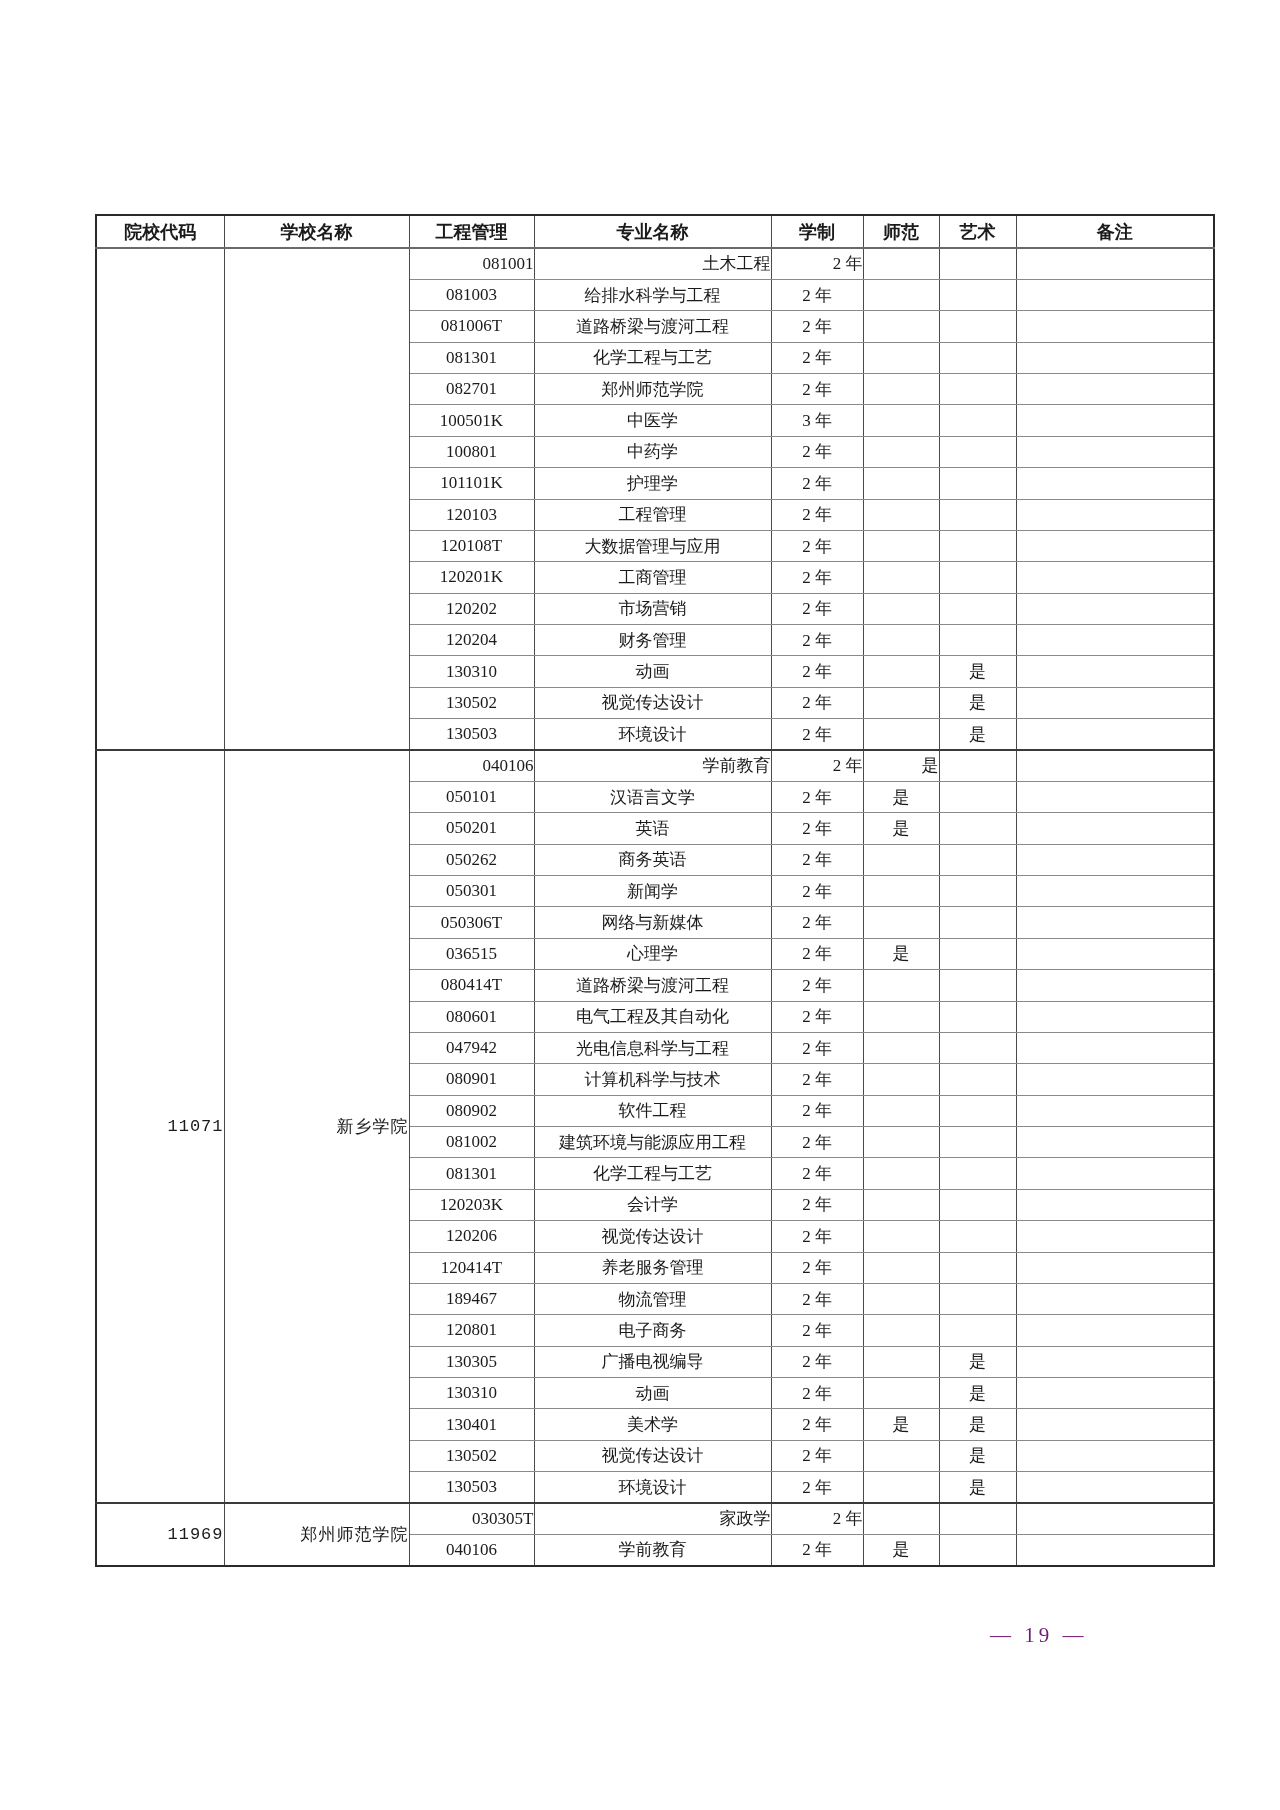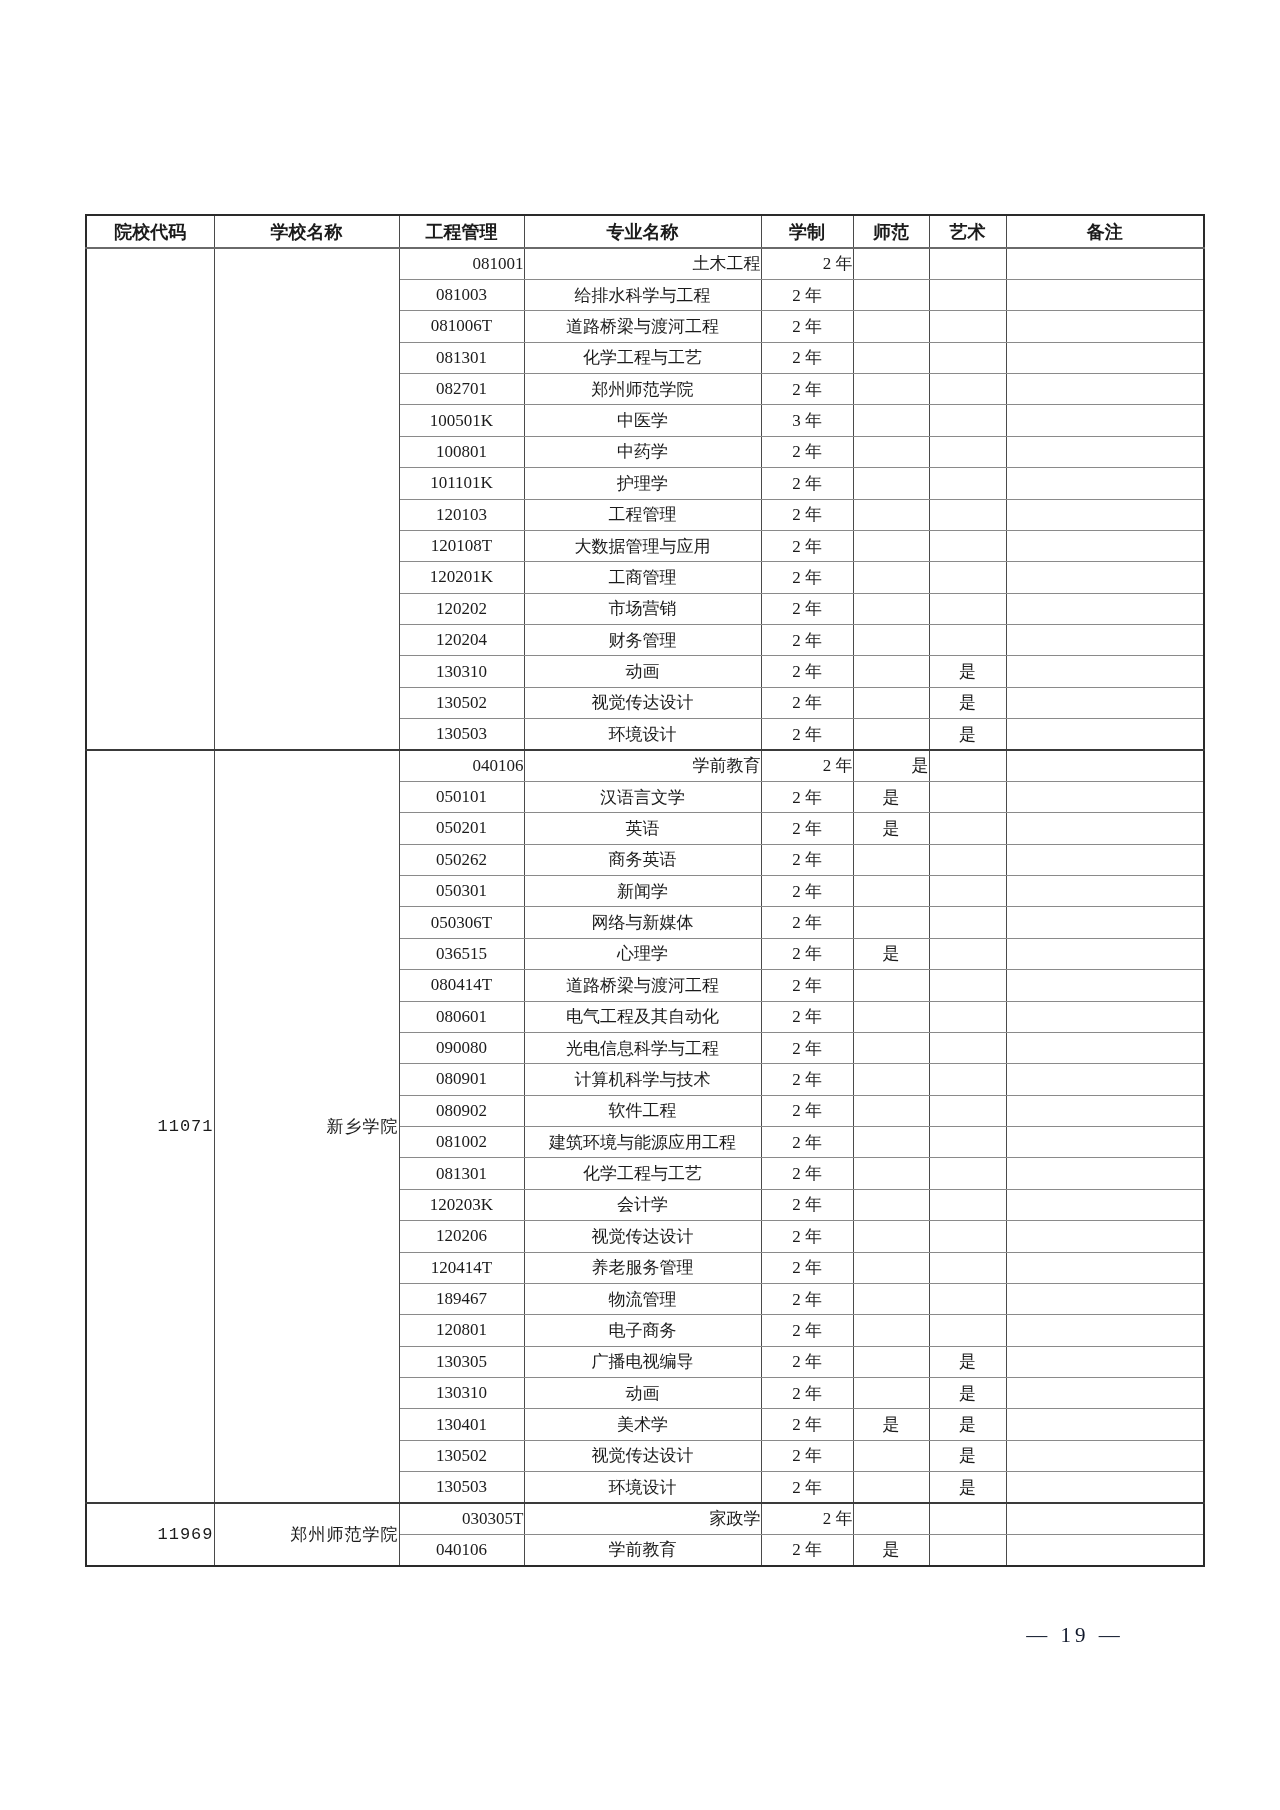--- a/index.html
+++ b/index.html
@@ -11,21 +11,21 @@
     position: relative;
     width: 1280px;
     height: 1810px;
     background: #ffffff;
     font-family: "Liberation Serif", "DejaVu Serif", serif;
     color: #1b1b1b;
     overflow: hidden;
   }
   table.majors {
     position: absolute;
-    left: 85px;
+    left: 95px;
     top: 214px;
     width: 1118px;
     border-collapse: collapse;
     table-layout: fixed;
     border: 2px solid #2a2a2a;
   }
   table.majors th,
   table.majors td {
     border-left: 1px solid #4a4a4a;
     border-right: 1px solid #4a4a4a;
@@ -60,24 +60,24 @@
   td.school-cell {
     font-size: 17px;
     letter-spacing: 1px;
     font-family: Liberation Mono, monospace;
   }
   .page-footer {
     position: absolute;
     left: 990px;
     top: 1623px;
     width: 170px;
-    text-align: center;
+    text-align: left;
     font-size: 21px;
     letter-spacing: 4px;
-    color: #0f172a;
+    color: #701a75;
     font-family: "Liberation Serif", "DejaVu Serif", serif;
   }
 </style>
 </head>
 <body>
 
 <div class="page">
 
   <table class="majors">
     <colgroup>
@@ -301,21 +301,21 @@
         </tr>
         <tr>
           <td>080601</td>
           <td>电气工程及其自动化</td>
           <td>2 年</td>
           <td></td>
           <td></td>
           <td></td>
         </tr>
         <tr>
-          <td>090080</td>
+          <td>047942</td>
           <td>光电信息科学与工程</td>
           <td>2 年</td>
           <td></td>
           <td></td>
           <td></td>
         </tr>
         <tr>
           <td>080901</td>
           <td>计算机科学与技术</td>
           <td>2 年</td>

